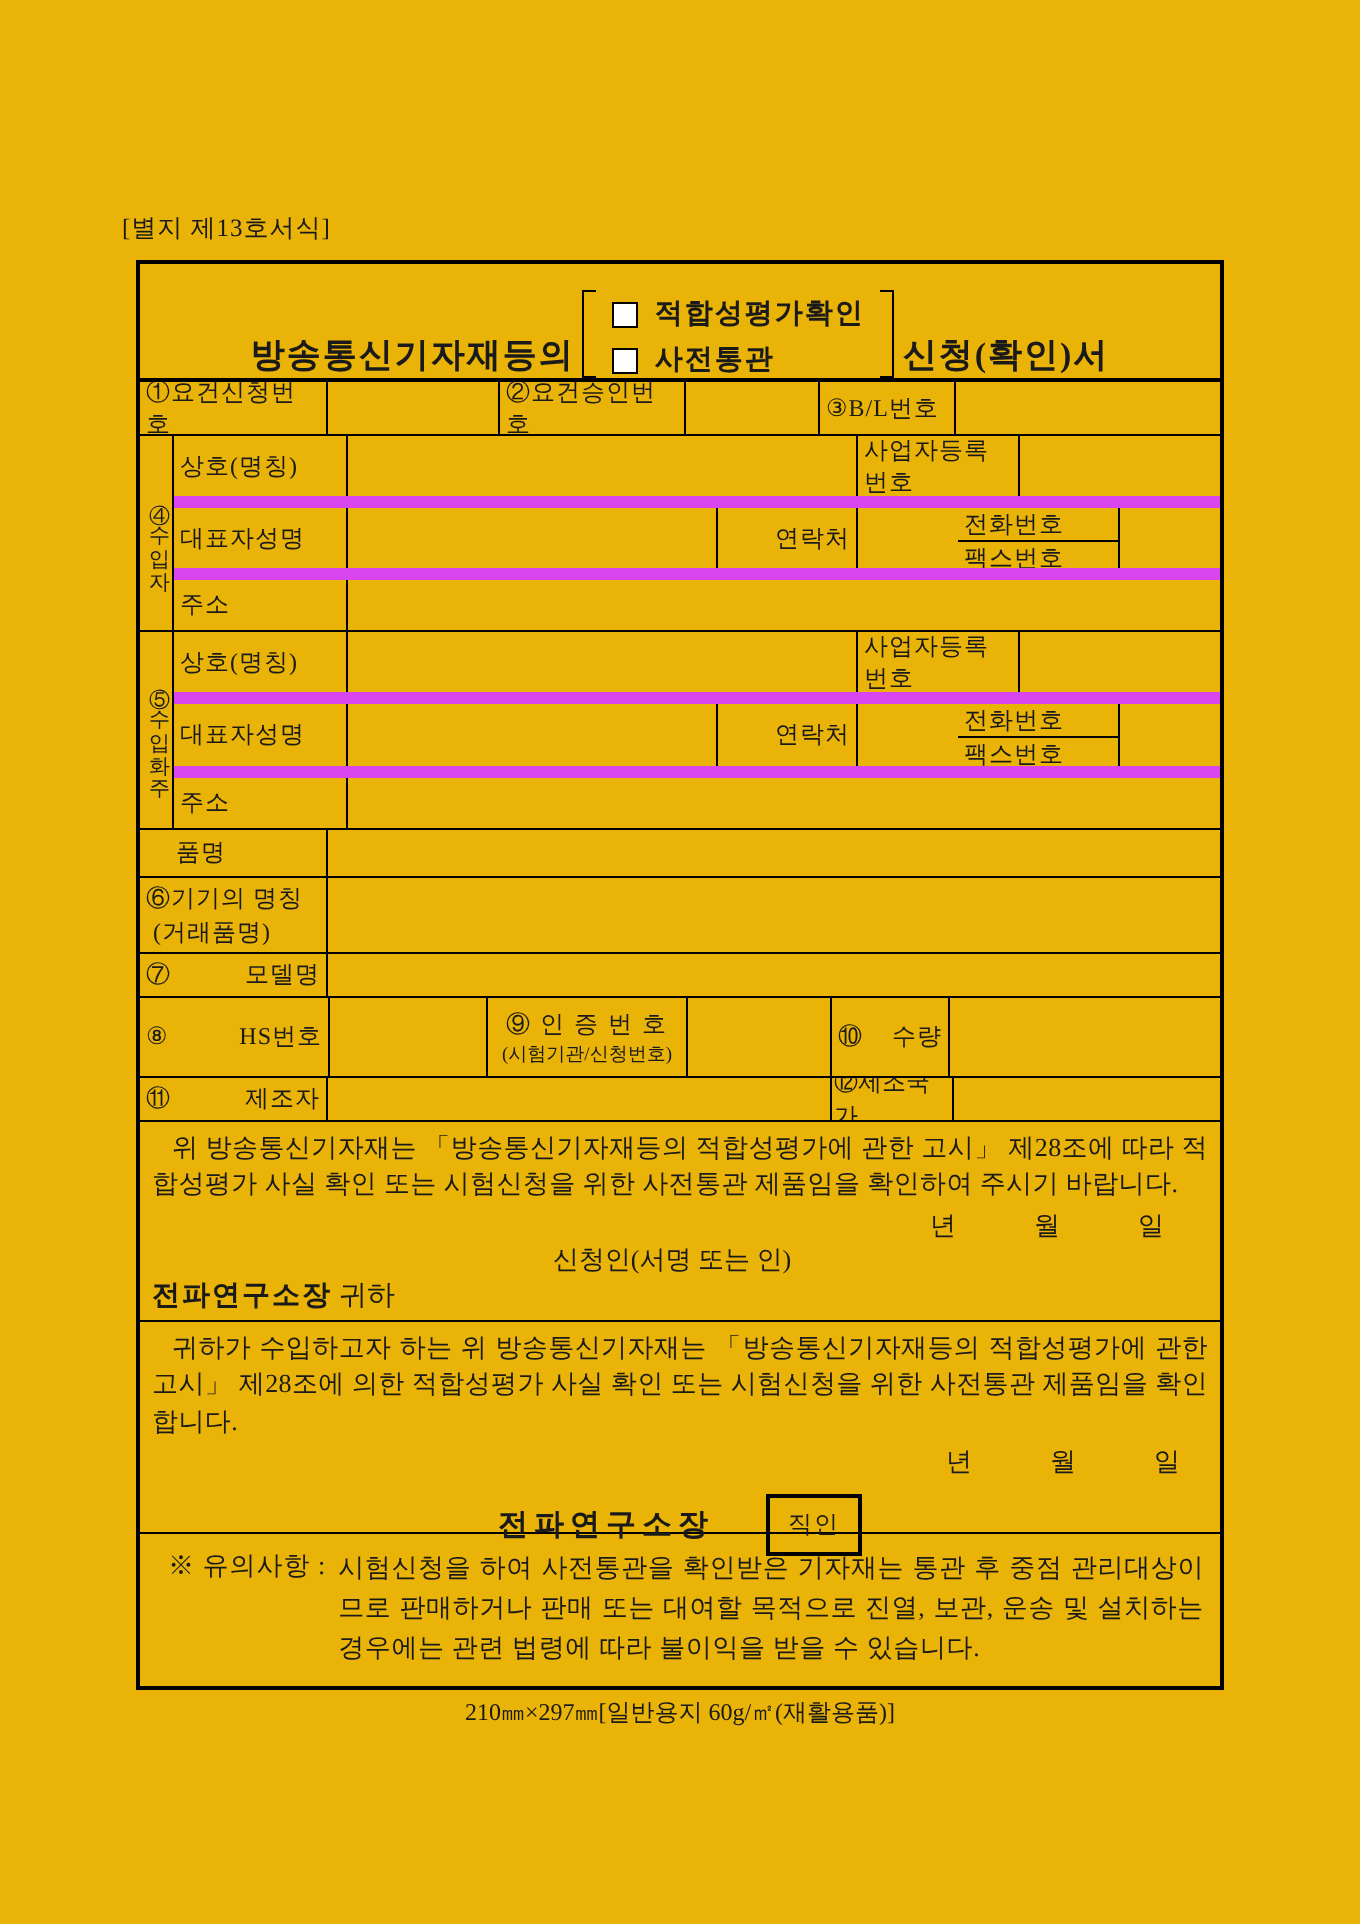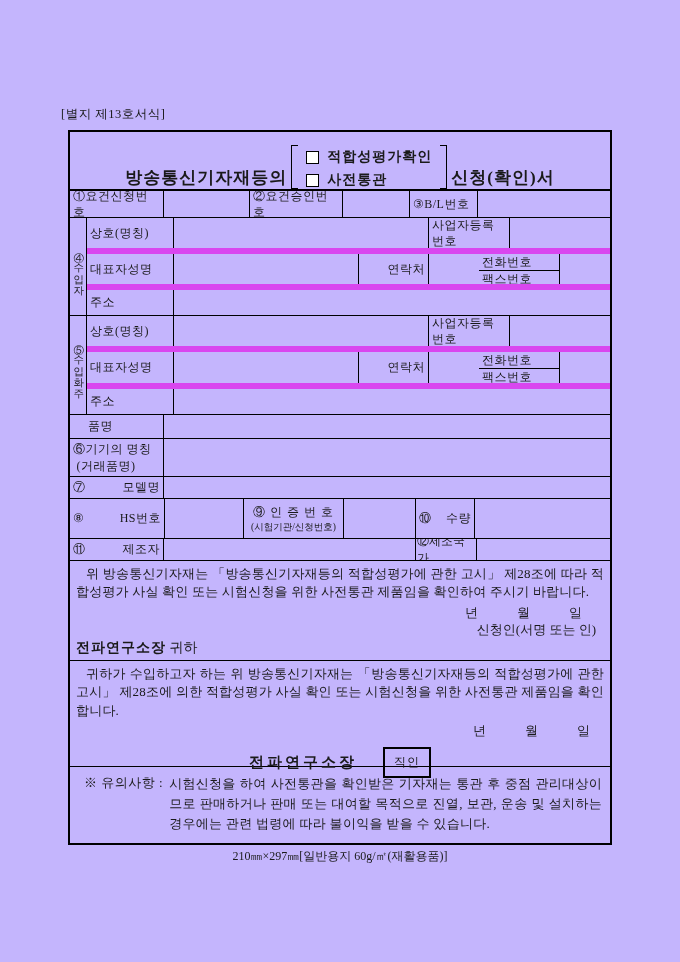--- a/index.html
+++ b/index.html
@@ -1,16 +1,16 @@
 <!DOCTYPE html>
 <html><head>
 <meta charset="utf-8">
 <style>
   html,body{margin:0;padding:0;background:#ffffff;}
-  .page{position:relative;width:680px;height:962px;background:#c4b5fd;color:#1a1a1a;
+  .page{position:relative;width:680px;height:962px;background:#eab308;color:#1a1a1a;
         font-family:"Liberation Serif","DejaVu Serif",serif;}
   .form-code{position:absolute;left:61px;top:106px;font-size:12.5px;letter-spacing:.5px;}
   .form-box{position:absolute;left:68px;top:130px;width:544px;box-sizing:border-box;
             border:2px solid #000;}
   
   .title-row{height:59px;box-sizing:border-box;border-bottom:2px solid #000;
              display:flex;align-items:flex-end;justify-content:center;gap:4px;}
   .title-text{font-size:17px;font-weight:bold;letter-spacing:1px;white-space:nowrap;}
   .bracket{width:7px;height:44px;box-sizing:border-box;flex:0 0 auto;}
   .bracket.bl{border-left:1.5px solid #000;border-top:1.5px solid #000;border-bottom:1.5px solid #000;}
@@ -39,21 +39,21 @@
   .subr{display:flex;flex:1;box-sizing:border-box;}
   .subr.top{border-bottom:1px solid #000;}
   .sub2{display:flex;flex-direction:column;justify-content:center;width:100%;}
   .sub2 .main{text-align:center;letter-spacing:1px;}
   .sub2 .subl{text-align:center;font-size:9.5px;letter-spacing:0;white-space:nowrap;}
   
   .decl{box-sizing:border-box;border-bottom:1px solid #000;display:flex;flex-direction:column;
         padding:4px 6px 3px 6px;font-size:13px;}
   .decl .body{margin:0;text-align:justify;line-height:1.42;text-indent:10px;letter-spacing:.2px;}
   .dateline{text-align:right;white-space:pre;padding-right:22px;margin-top:2px;line-height:1.4;}
-  .applicant-line{display:flex;justify-content:flex-end;padding-right:8px;line-height:1.3;}
+  .applicant-line{display:flex;justify-content:center;padding-right:8px;line-height:1.3;}
   .addressee-line{margin-top:auto;font-size:14px;}
   .addressee-line b{letter-spacing:1px;}
   .signer-row{display:flex;align-items:center;justify-content:center;gap:26px;margin-top:6px;}
   .signer{font-weight:bold;font-size:15px;letter-spacing:3px;}
   .seal-box{border:2px solid #000;padding:5px 9px;font-size:12px;letter-spacing:1px;}
   
   .notice{display:flex;gap:6px;padding:7px 8px 4px 14px;font-size:13px;box-sizing:border-box;}
   .notice .marker{white-space:nowrap;letter-spacing:.5px;}
   .notice .body{flex:1;text-align:justify;line-height:1.55;letter-spacing:.3px;margin:0;}
   .paper-spec{position:absolute;left:68px;top:848px;width:544px;text-align:center;font-size:12px;}

